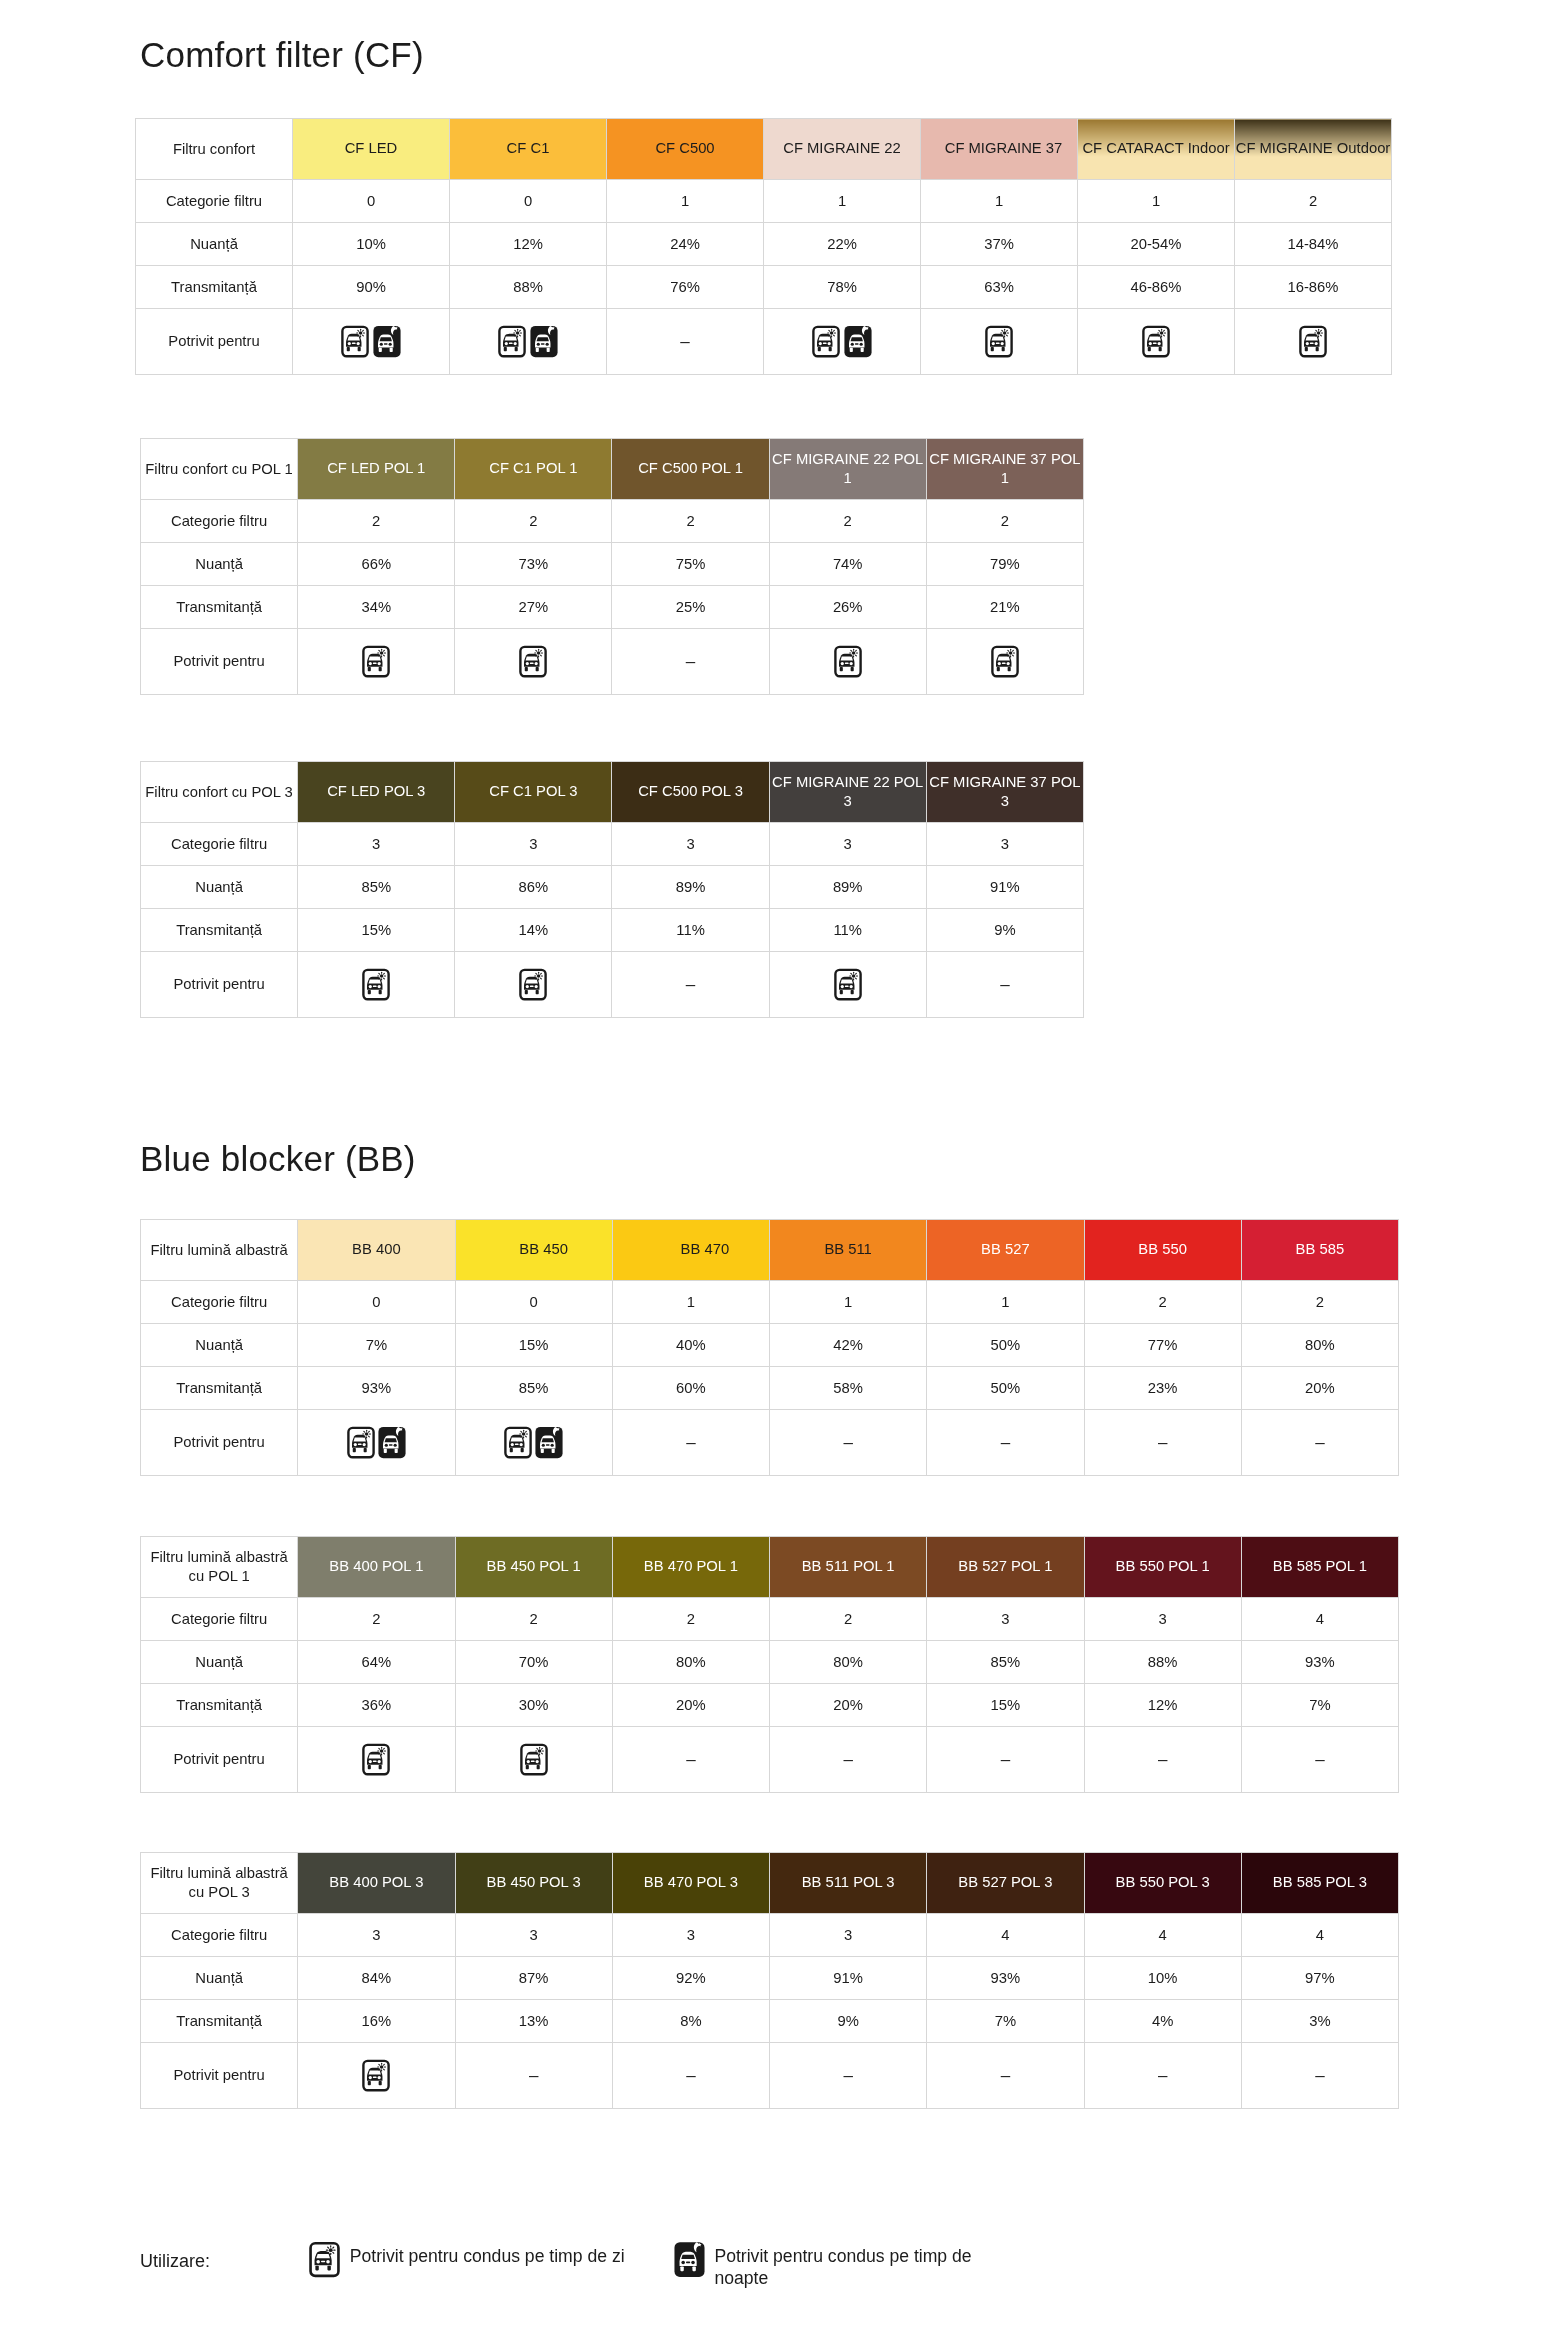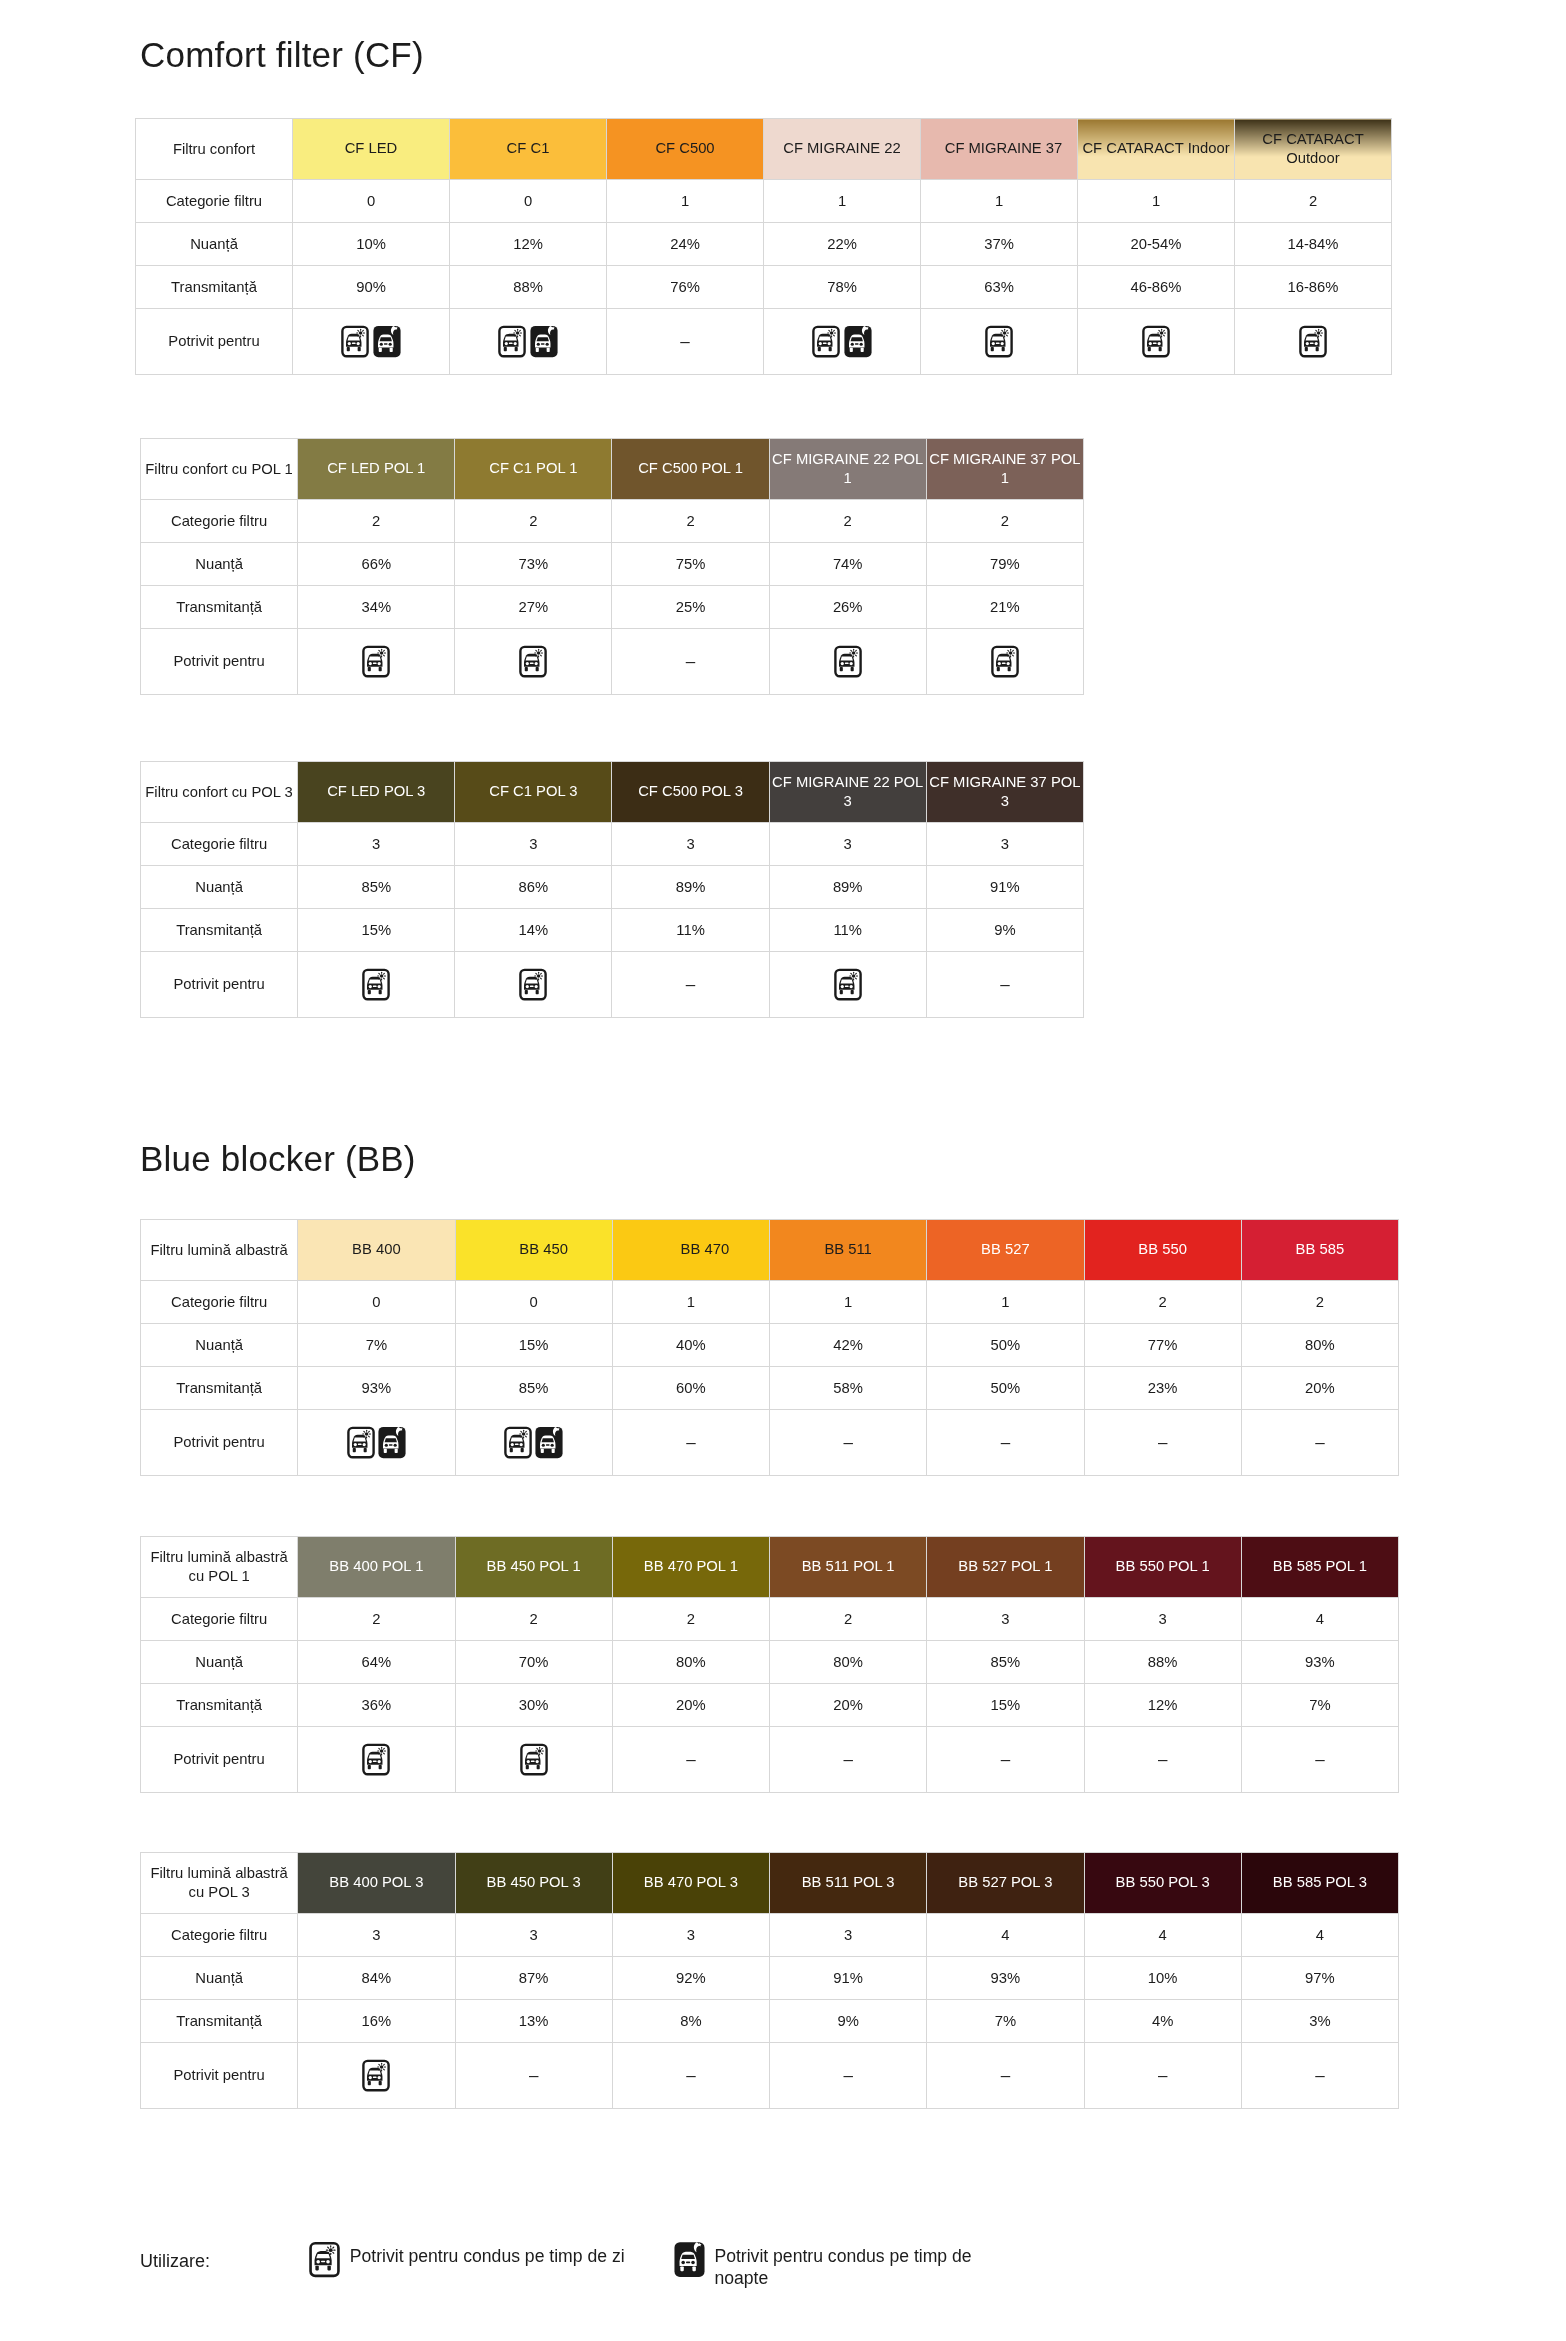--- a/index.html
+++ b/index.html
@@ -137,21 +137,21 @@
         </colgroup>
         <tbody>
           <tr>
             <th class="corner">Filtru confort</th>
             <th class="colhead" style="background: rgb(249, 237, 127); color: rgb(28, 28, 28);">CF LED</th>
             <th class="colhead" style="background: rgb(251, 190, 58); color: rgb(28, 28, 28);">CF C1</th>
             <th class="colhead" style="background: rgb(245, 147, 34); color: rgb(28, 28, 28);">CF C500</th>
             <th class="colhead" style="background: rgb(238, 217, 207); color: rgb(28, 28, 28);">CF MIGRAINE 22</th>
             <th class="colhead" style="background: rgb(231, 185, 174); color: rgb(28, 28, 28); padding-left: 9px;">CF MIGRAINE 37</th>
             <th class="colhead" style="background: linear-gradient(rgb(154, 119, 48) 0%, rgb(248, 228, 176) 62%, rgb(248, 228, 176) 100%); color: rgb(28, 28, 28);">CF CATARACT Indoor</th>
-            <th class="colhead" style="background: linear-gradient(rgb(61, 49, 24) 0%, rgb(248, 228, 176) 62%, rgb(248, 228, 176) 100%); color: rgb(28, 28, 28);">CF CATARACT Outdoor</th>
+            <th class="colhead" style="background: linear-gradient(rgb(61, 49, 24) 0%, rgb(248, 228, 176) 62%, rgb(248, 228, 176) 100%); color: rgb(28, 28, 28);">CF MIGRAINE Outdoor</th>
           </tr>
           <tr class="datarow">
             <td class="rowlabel">Categorie filtru</td>
             <td>0</td>
             <td>0</td>
             <td>1</td>
             <td>1</td>
             <td>1</td>
             <td>1</td>
             <td>2</td>

